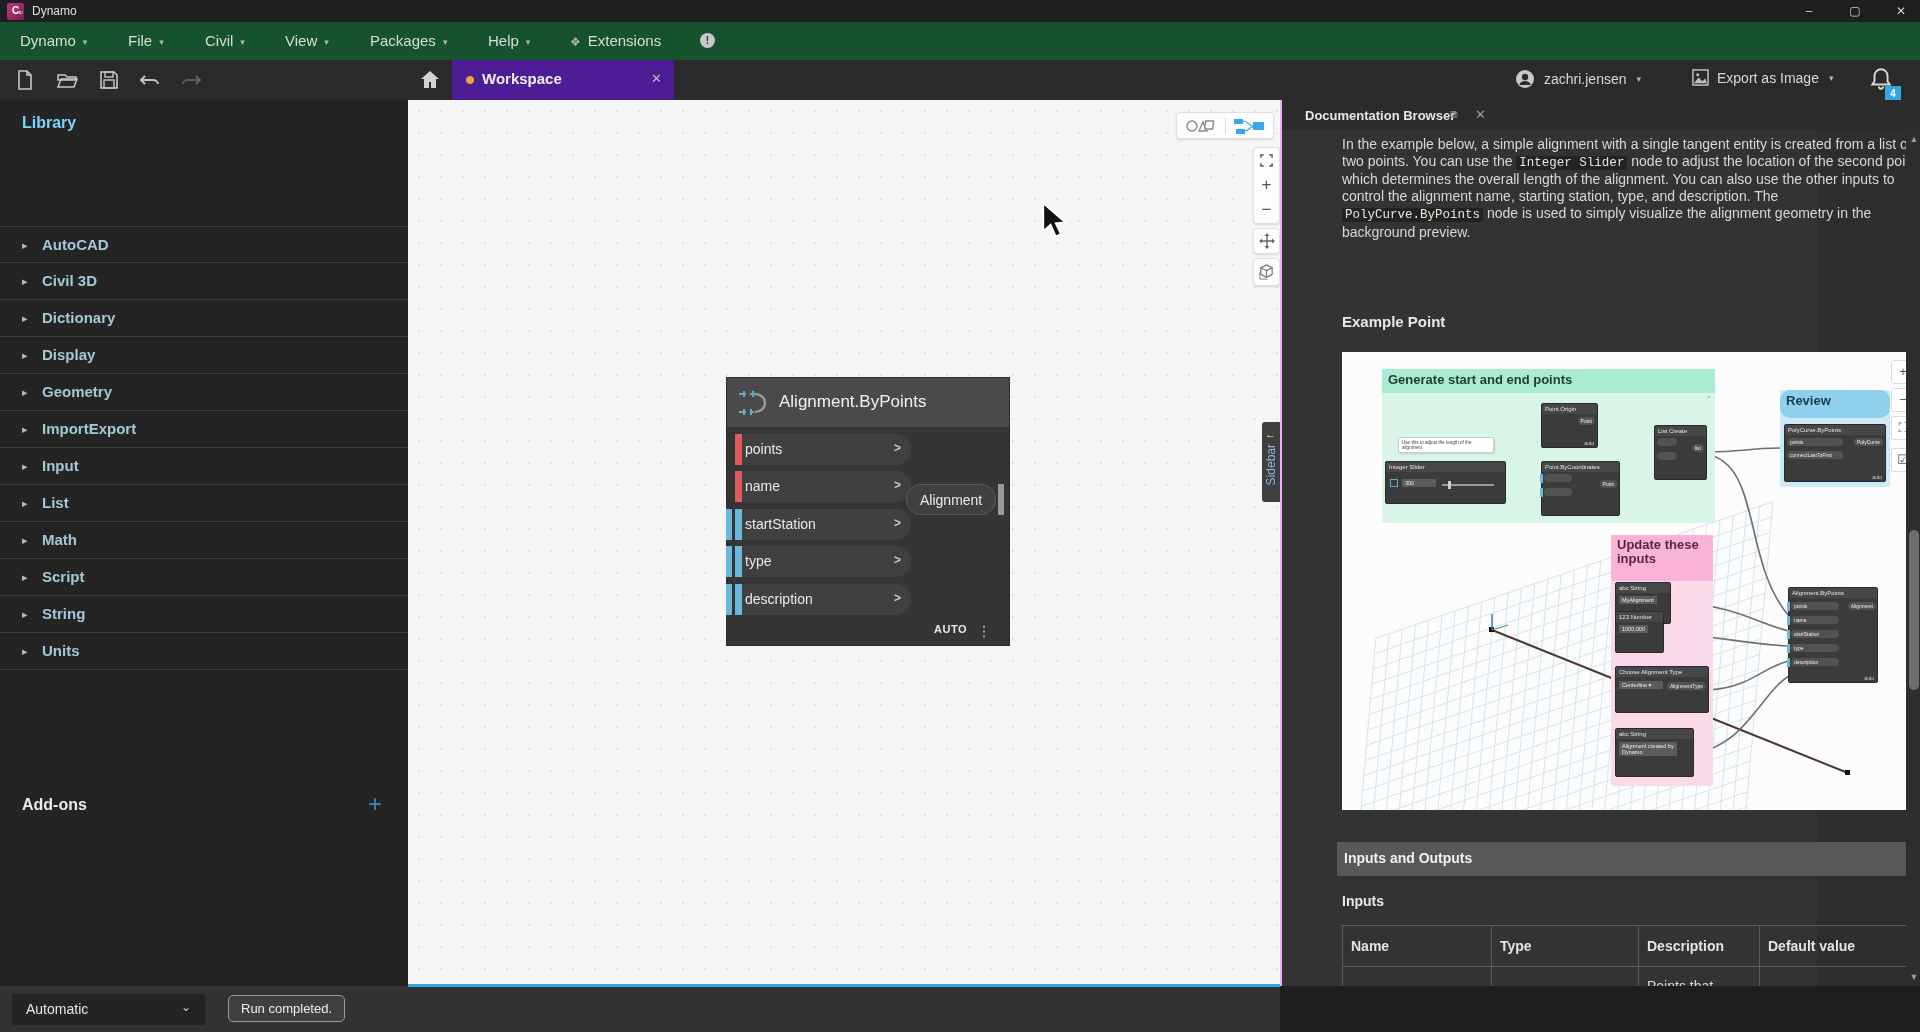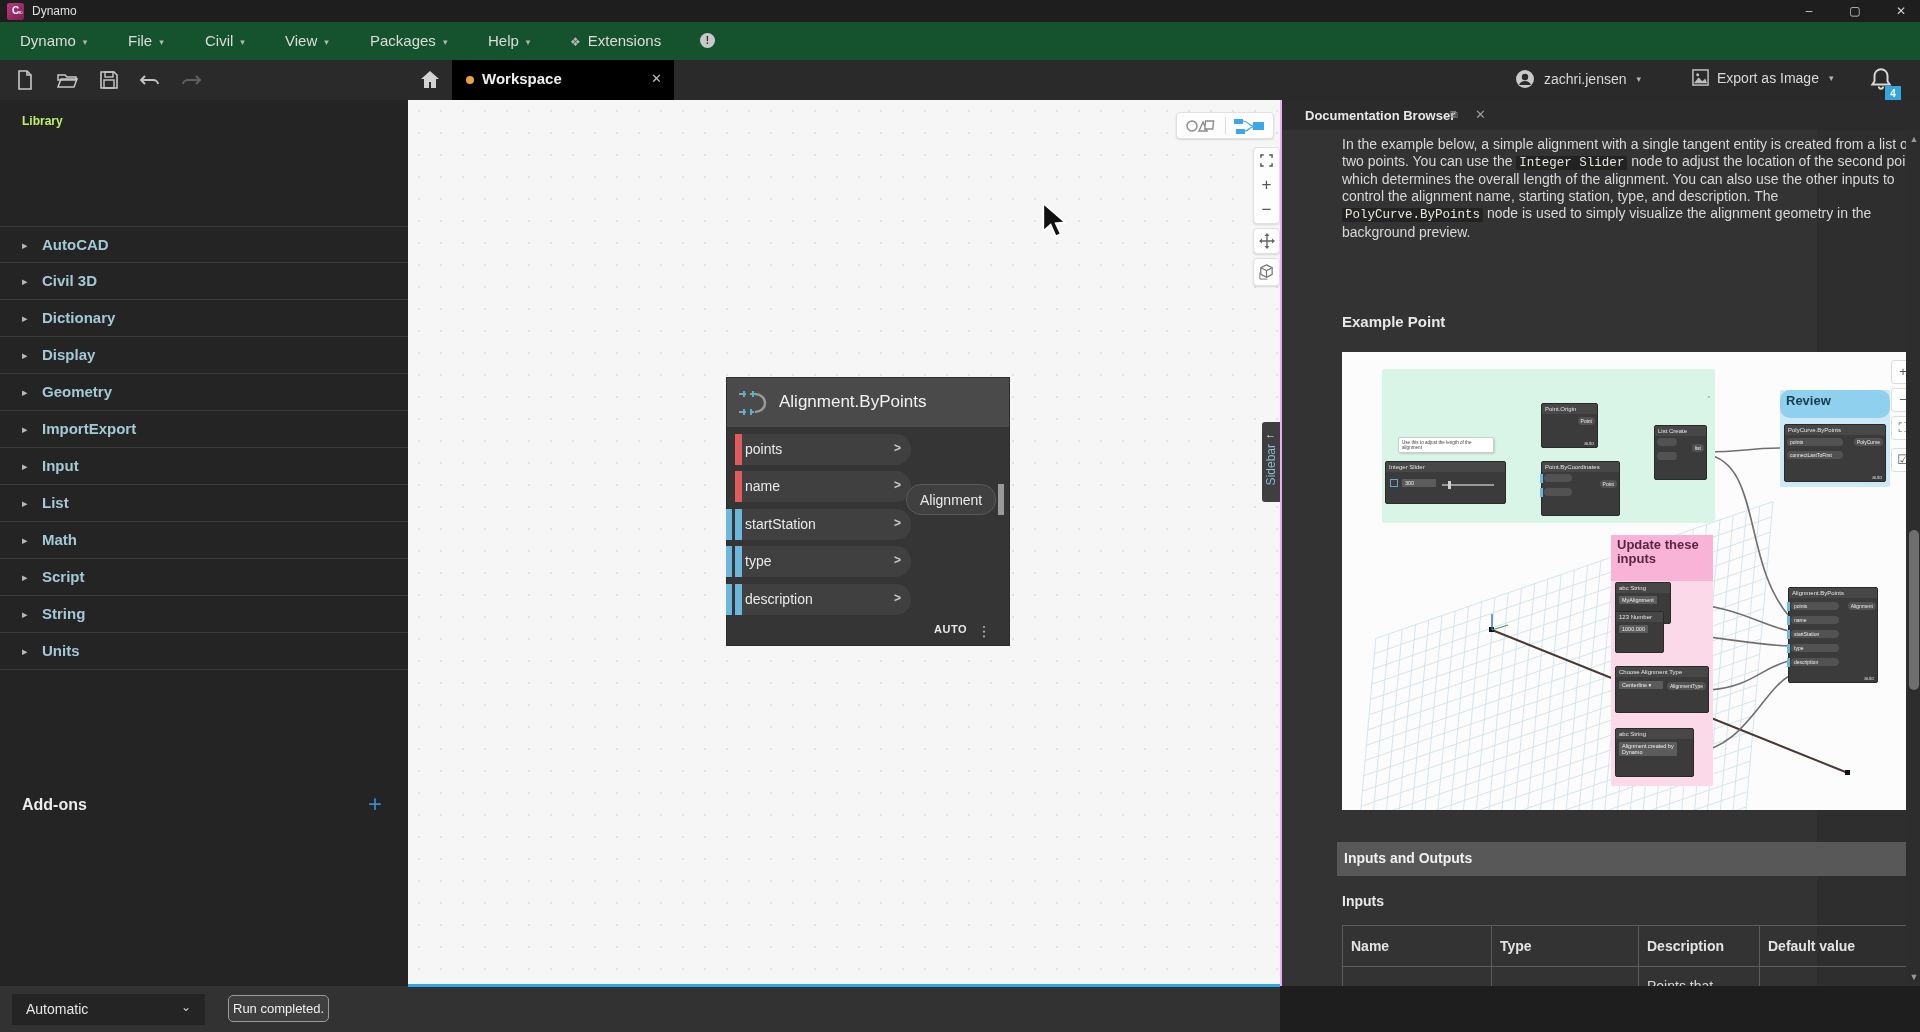--- a/index.html
+++ b/index.html
@@ -18,33 +18,33 @@
   .menu-item { position:absolute; top:0; height:38px; line-height:38px; font-size:15px; color:#dcdcdc; cursor:default; }
   .menu-item .caret { font-size:9px; color:#b5b5b5; margin-left:7px; vertical-align:1px; }
   #ext-item { position:absolute; top:0; height:38px; line-height:38px; font-size:15px; color:#dcdcdc; }
   #ext-icon { color:#b5b5b5; font-size:12px; margin-right:7px; }
   #info-icon { position:absolute; left:700px; top:11px; width:15px; height:15px; border-radius:50%; background:#c9c9c9; color:#2c2c2c; font-size:10px; font-weight:bold; text-align:center; line-height:15px; }
 
   
   #toolbar { position:absolute; left:0; top:60px; width:1920px; height:40px; background:#2a2a2a; }
   .tool-ic { position:absolute; top:9px; width:22px; height:22px; }
   #tab-home { position:absolute; left:418px; top:8px; width:24px; height:24px; }
-  #tab-active { position:absolute; left:452px; top:0; width:222px; height:40px; background:#000000; color:#e8e8e8; }
+  #tab-active { position:absolute; left:452px; top:0; width:222px; height:40px; background:#4c1d95; color:#e8e8e8; }
   #tab-dot { position:absolute; left:14px; top:16px; width:8px; height:8px; border-radius:50%; background:#e8a33d; }
   #tab-label { position:absolute; left:30px; top:10px; font-size:15px; font-weight:bold; color:#efefef; }
   #tab-close { position:absolute; right:12px; top:11px; font-size:13px; color:#bdbdbd; }
   #acct { position:absolute; left:1515px; top:9px; height:22px; color:#d9d9d9; font-size:14px; }
   #acct-caret, #export-caret { font-size:9px; color:#b5b5b5; margin-left:10px; vertical-align:2px; }
   #export { position:absolute; left:1692px; top:9px; height:22px; color:#d9d9d9; font-size:14px; }
   #bell { position:absolute; left:1868px; top:6px; width:26px; height:26px; }
   #bell-badge { position:absolute; left:1885px; top:26px; min-width:16px; height:15px; background:#35a7e0; color:#fff; font-size:10px; font-weight:bold; text-align:center; line-height:15px; }
 
   
   #library { position:absolute; left:0; top:100px; width:408px; height:886px; background:#242424; }
-  #lib-title { position:absolute; left:22px; top:14px; font-size:12px; font-weight:bold; color:#bef264; }
+  #lib-title { position:absolute; left:22px; top:14px; font-size:16px; font-weight:bold; color:#7dd3fc; }
   #lib-search { position:absolute; left:22px; top:48px; width:368px; height:30px; border-bottom:1px solid #6f6f6f; }
   #lib-search input { position:absolute; left:28px; top:2px; width:320px; background:transparent; border:none; outline:none; color:#cfcfcf; font-size:14px; font-family:"Liberation Sans",sans-serif; }
   #lib-search input::placeholder { color:#9a9a9a; }
   #lib-list { position:absolute; left:0; top:126px; width:408px; }
   .lib-row { position:relative; width:408px; height:37px; border-bottom:1px solid #3a3a3a; }
   .lib-row:first-child { border-top:1px solid #3a3a3a; }
   .lib-caret { position:absolute; left:22px; top:12px; font-size:11px; color:#b9b9b9; }
   .lib-label { position:absolute; left:42px; top:9px; font-size:15px; font-weight:bold; color:#a3c9d6; }
   #addons { position:absolute; left:0; top:688px; width:408px; height:40px; }
   #addons-label { position:absolute; left:22px; top:8px; font-size:16px; font-weight:bold; color:#ececec; }
@@ -114,21 +114,21 @@
   #docs-scroll .arr { position:absolute; left:0; width:16px; font-size:9px; color:#9a9a9a; text-align:center; }
   #docs-thumb { position:absolute; left:3px; top:400px; width:10px; height:160px; background:#6e6e6e; border-radius:5px; }
 
   
   #statusbar { position:absolute; left:0; top:986px; width:1920px; height:46px; background:#323232; }
   #statusbar-right { position:absolute; left:1280px; top:0; width:640px; height:46px; background:#1e1e1e; }
   #runline { position:absolute; left:408px; top:-2px; width:872px; height:3px; background:#2fa8e3; }
   #run-mode { position:absolute; left:12px; top:8px; width:193px; height:31px; background:#242424; color:#e6e6e6; }
   #run-mode-label { position:absolute; left:14px; top:7px; font-size:14px; }
   #run-mode-caret { position:absolute; right:14px; top:6px; font-size:12px; color:#cfcfcf; }
-  #run-status { position:absolute; left:228px; top:9px; height:27px; padding:0 4px; border:1px solid #9a9a9a; border-radius:5px; background:#3f3f3f; color:#efefef; font-size:13px; line-height:26px; }
+  #run-status { position:absolute; left:228px; top:9px; height:27px; padding:0 12px; border:1px solid #9a9a9a; border-radius:5px; background:#3f3f3f; color:#efefef; font-size:13px; line-height:26px; }
 
   
   .grp { position:absolute; border-radius:2px; }
   .grp .ghead { position:absolute; left:0; top:0; width:100%; padding:3px 6px; font-weight:bold; }
   #grp-generate { left:40px; top:17px; width:333px; height:154px; background:#d9f5e8; }
   #grp-generate .ghead { background:#a9ecd2; color:#1d3b31; font-size:13px; height:24px; }
   #grp-review { left:438px; top:38px; width:110px; height:97px; background:#cde9f8; }
   #grp-review .ghead { background:#8fd0ef; color:#173a4e; font-size:13px; height:28px;border-radius:10px; }
   #grp-update { left:269px; top:183px; width:102px; height:251px; background:#fbd9e9; }
   #grp-update .ghead { background:#f9b3d6; color:#5b2342; font-size:13px; line-height:1.05; height:46px; }
@@ -462,20 +462,21 @@
             <path d="M363 100 C405 100 402 96 443 96"></path>
             <path d="M363 102 C420 110 400 210 447 264"></path>
             <path d="M329 249 C400 255 410 270 447 279"></path>
             <path d="M322 281 C380 284 400 292 447 294"></path>
             <path d="M367 338 C410 335 420 315 447 309"></path>
             <path d="M352 400 C400 398 420 340 447 324"></path>
           </g>
         </svg>
 
         <div class="grp" id="grp-generate">
+          <div class="ghead">Generate start and end points</div>
           <div class="gcollapse" style="top:26px">⌃</div>
         </div>
         <div class="grp" id="grp-review">
           <div class="ghead">Review</div>
         </div>
         <div class="grp" id="grp-update">
           <div class="ghead">
               <div>Update these</div>
               <div>inputs</div>
             </div>

